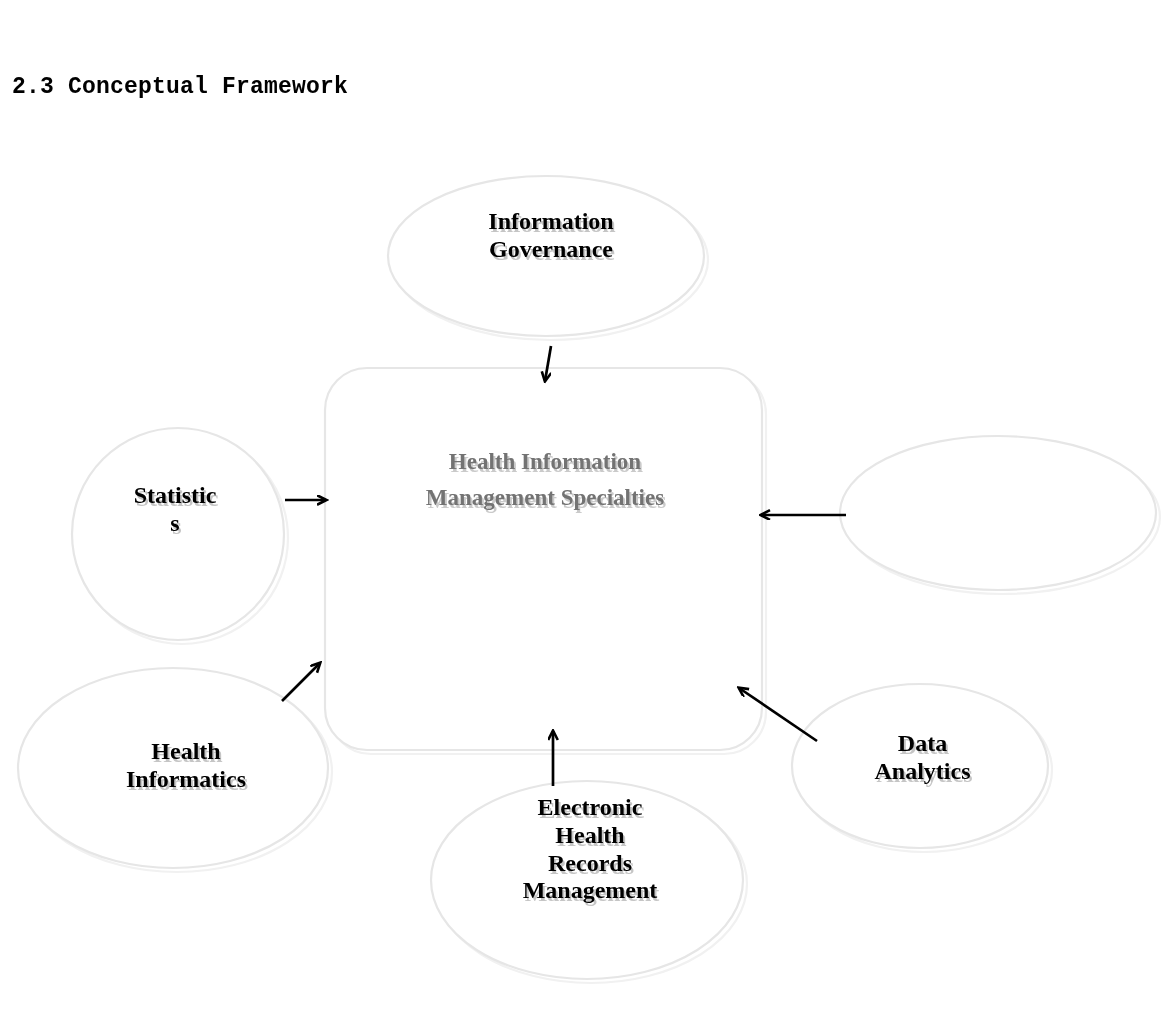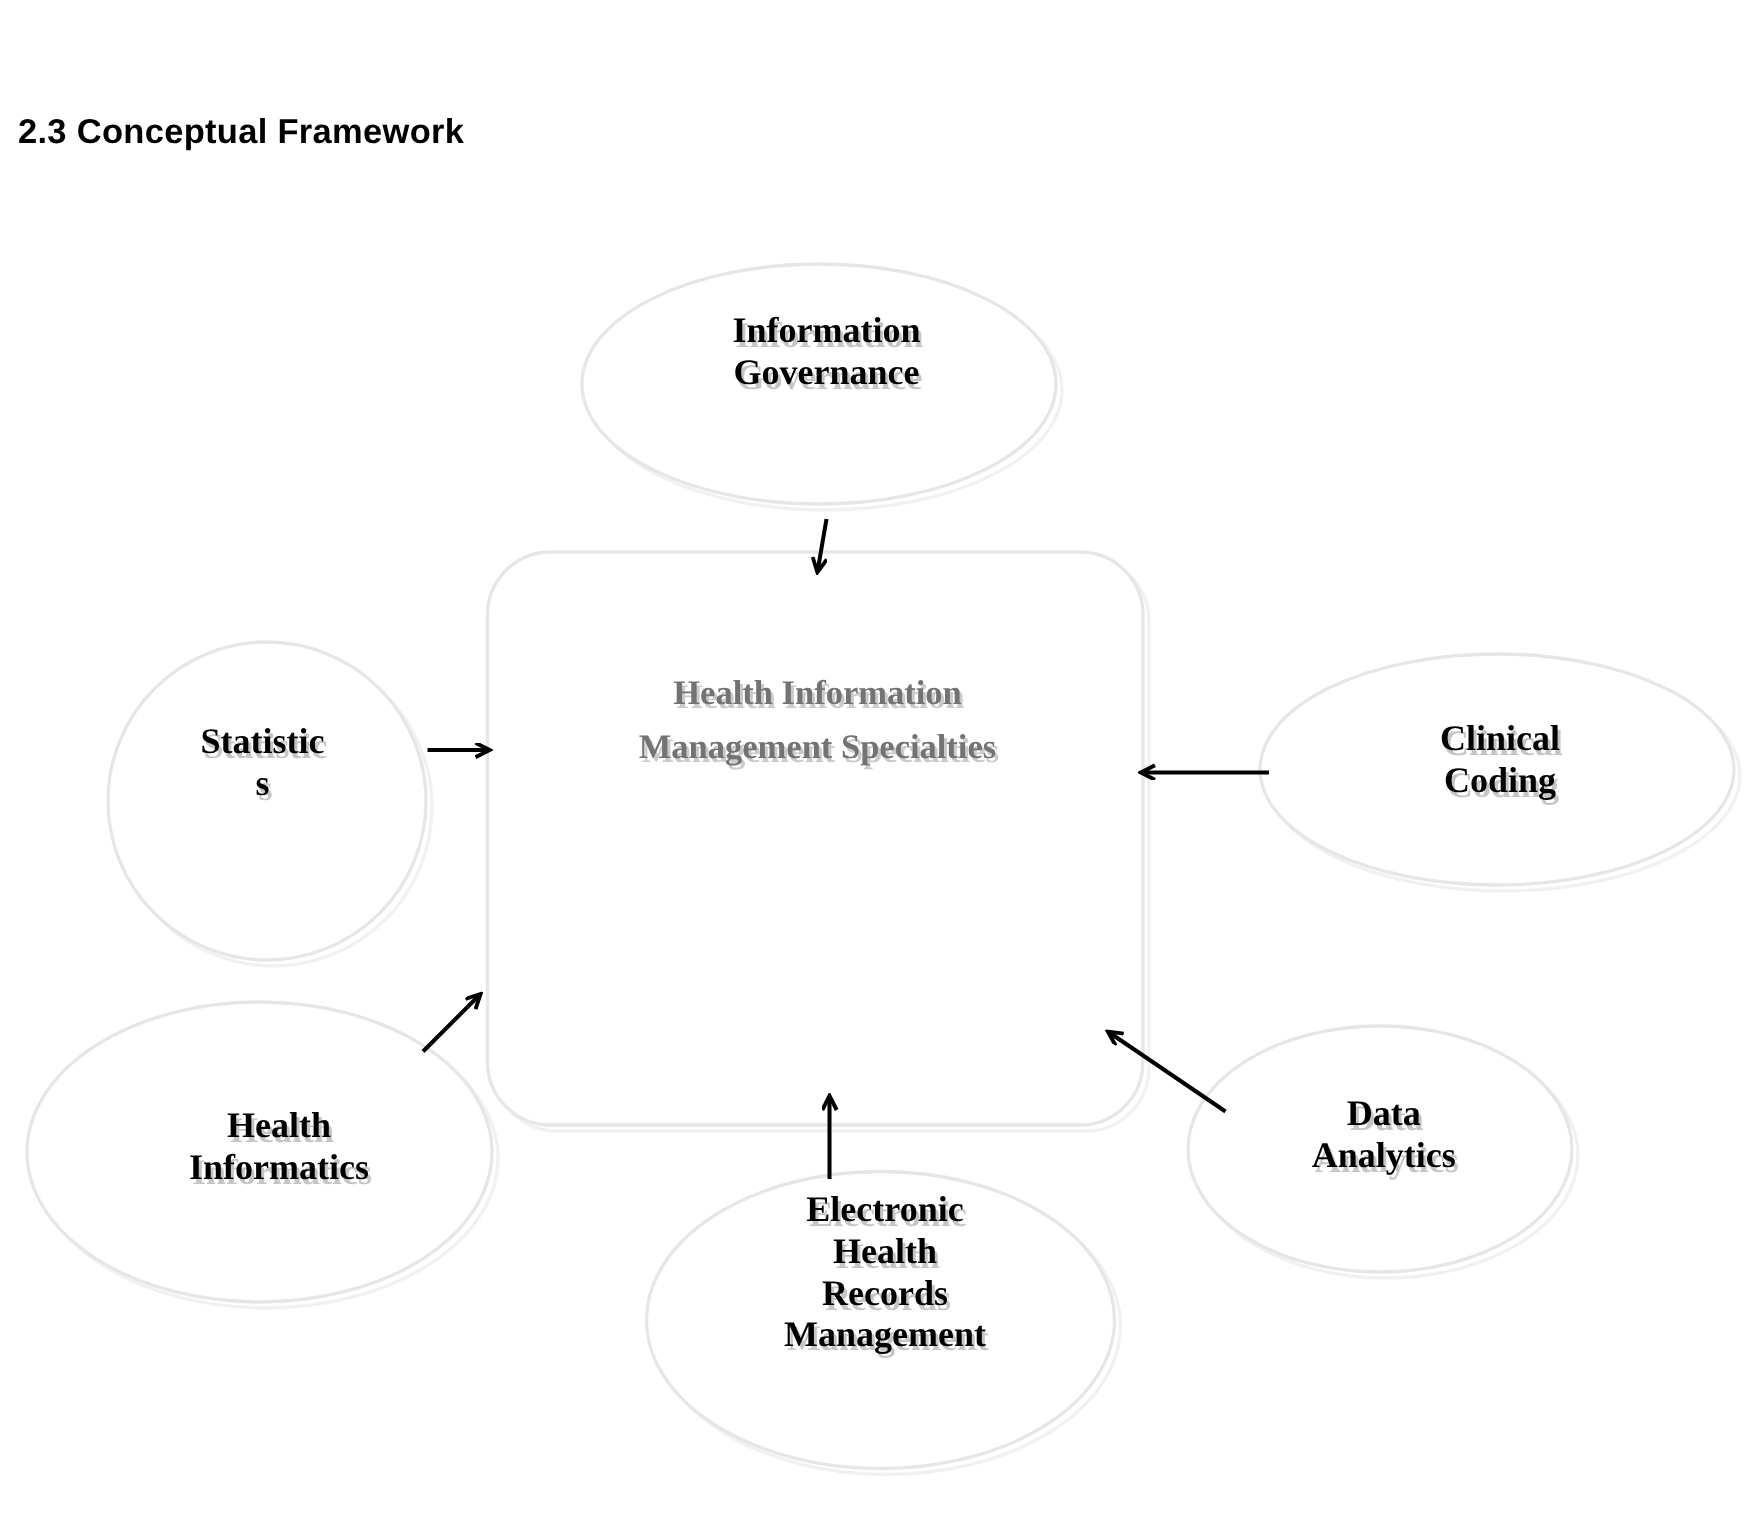--- a/index.html
+++ b/index.html
@@ -27,21 +27,21 @@
 
   
   .section-heading {
     position: absolute;
     left: 12px;
     top: 74px;
     font-size: 23px;
     font-weight: bold;
     letter-spacing: 0.2px;
     white-space: nowrap;
-    font-family: Liberation Sans, sans-serif;
+    font-family: Liberation Mono, monospace;
   }
 
   
   .shape-layer {
     position: absolute;
     left: 0;
     top: 0;
     width: 1170px;
     height: 1013px;
     pointer-events: none;
@@ -158,16 +158,14 @@
 Informatics</div>
 
   <div id="label-ehr-management" class="node-label">Electronic
 Health
 Records
 Management</div>
 
   <div id="label-data-analytics" class="node-label">Data
 Analytics</div>
 
-  <div id="label-clinical-coding" class="node-label">Clinical
-Coding</div>
 
 </div>
 
 </body></html>

